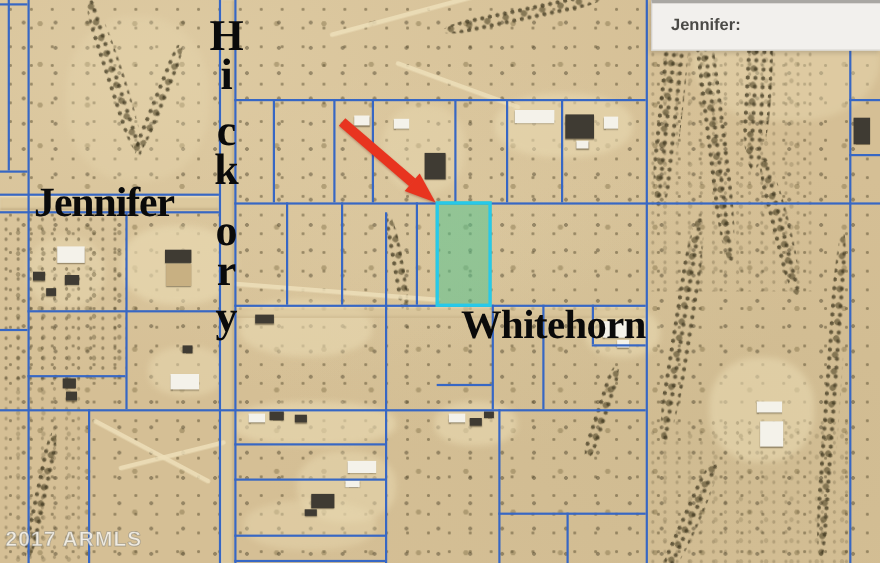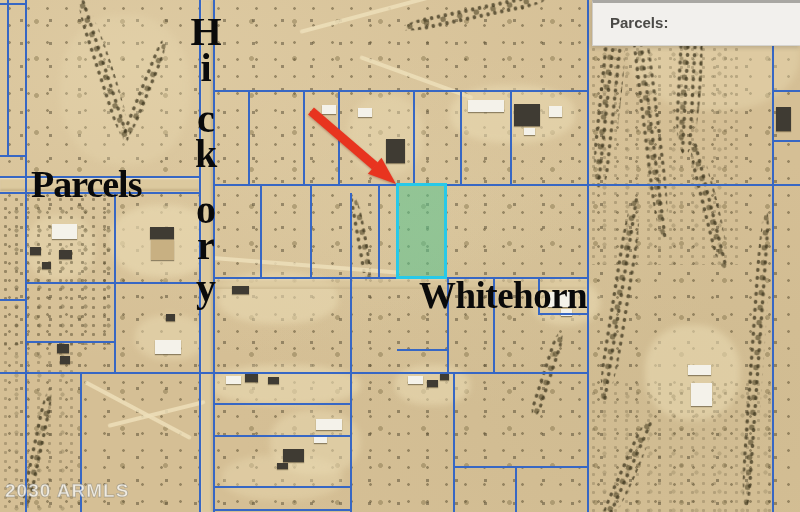--- a/index.html
+++ b/index.html
@@ -203,30 +203,30 @@
 
   <div class="highlight"></div>
 
   <svg class="arrow" width="800" height="512" viewBox="0 0 800 512">
     <g style="filter:drop-shadow(0 1px 1px rgba(110,10,0,.35));">
       <line x1="311" y1="111" x2="375" y2="166" stroke="var(--arrow)" stroke-width="9"></line>
       <polygon points="396,184 367.9,173.7 381.5,157.7" fill="var(--arrow)"></polygon>
     </g>
   </svg>
 
-  <div id="label-jennifer" class="street">Parcels</div>
+  <div id="label-jennifer" class="street">Jennifer</div>
   <div id="label-whitehorn" class="street">Whitehorn</div>
   <div id="label-hickory">
       <span class="hletter" style="top: 12px;">H</span>
       <span class="hletter" style="top: 48px;">i</span>
       <span class="hletter" style="top: 99px;">c</span>
       <span class="hletter" style="top: 134px;">k</span>
       <span class="hletter" style="top: 190px;">o</span>
       <span class="hletter" style="top: 226px;">r</span>
       <span class="hletter" style="top: 268px;">y</span>
     </div>
 
-  <div class="watermark">2030 ARMLS</div>
+  <div class="watermark">2017 ARMLS</div>
 
   <div class="panel">
-    <span class="panel-label">Parcels:</span>
+    <span class="panel-label">Jennifer:</span>
   </div>
 </div>
 
 </body></html>

